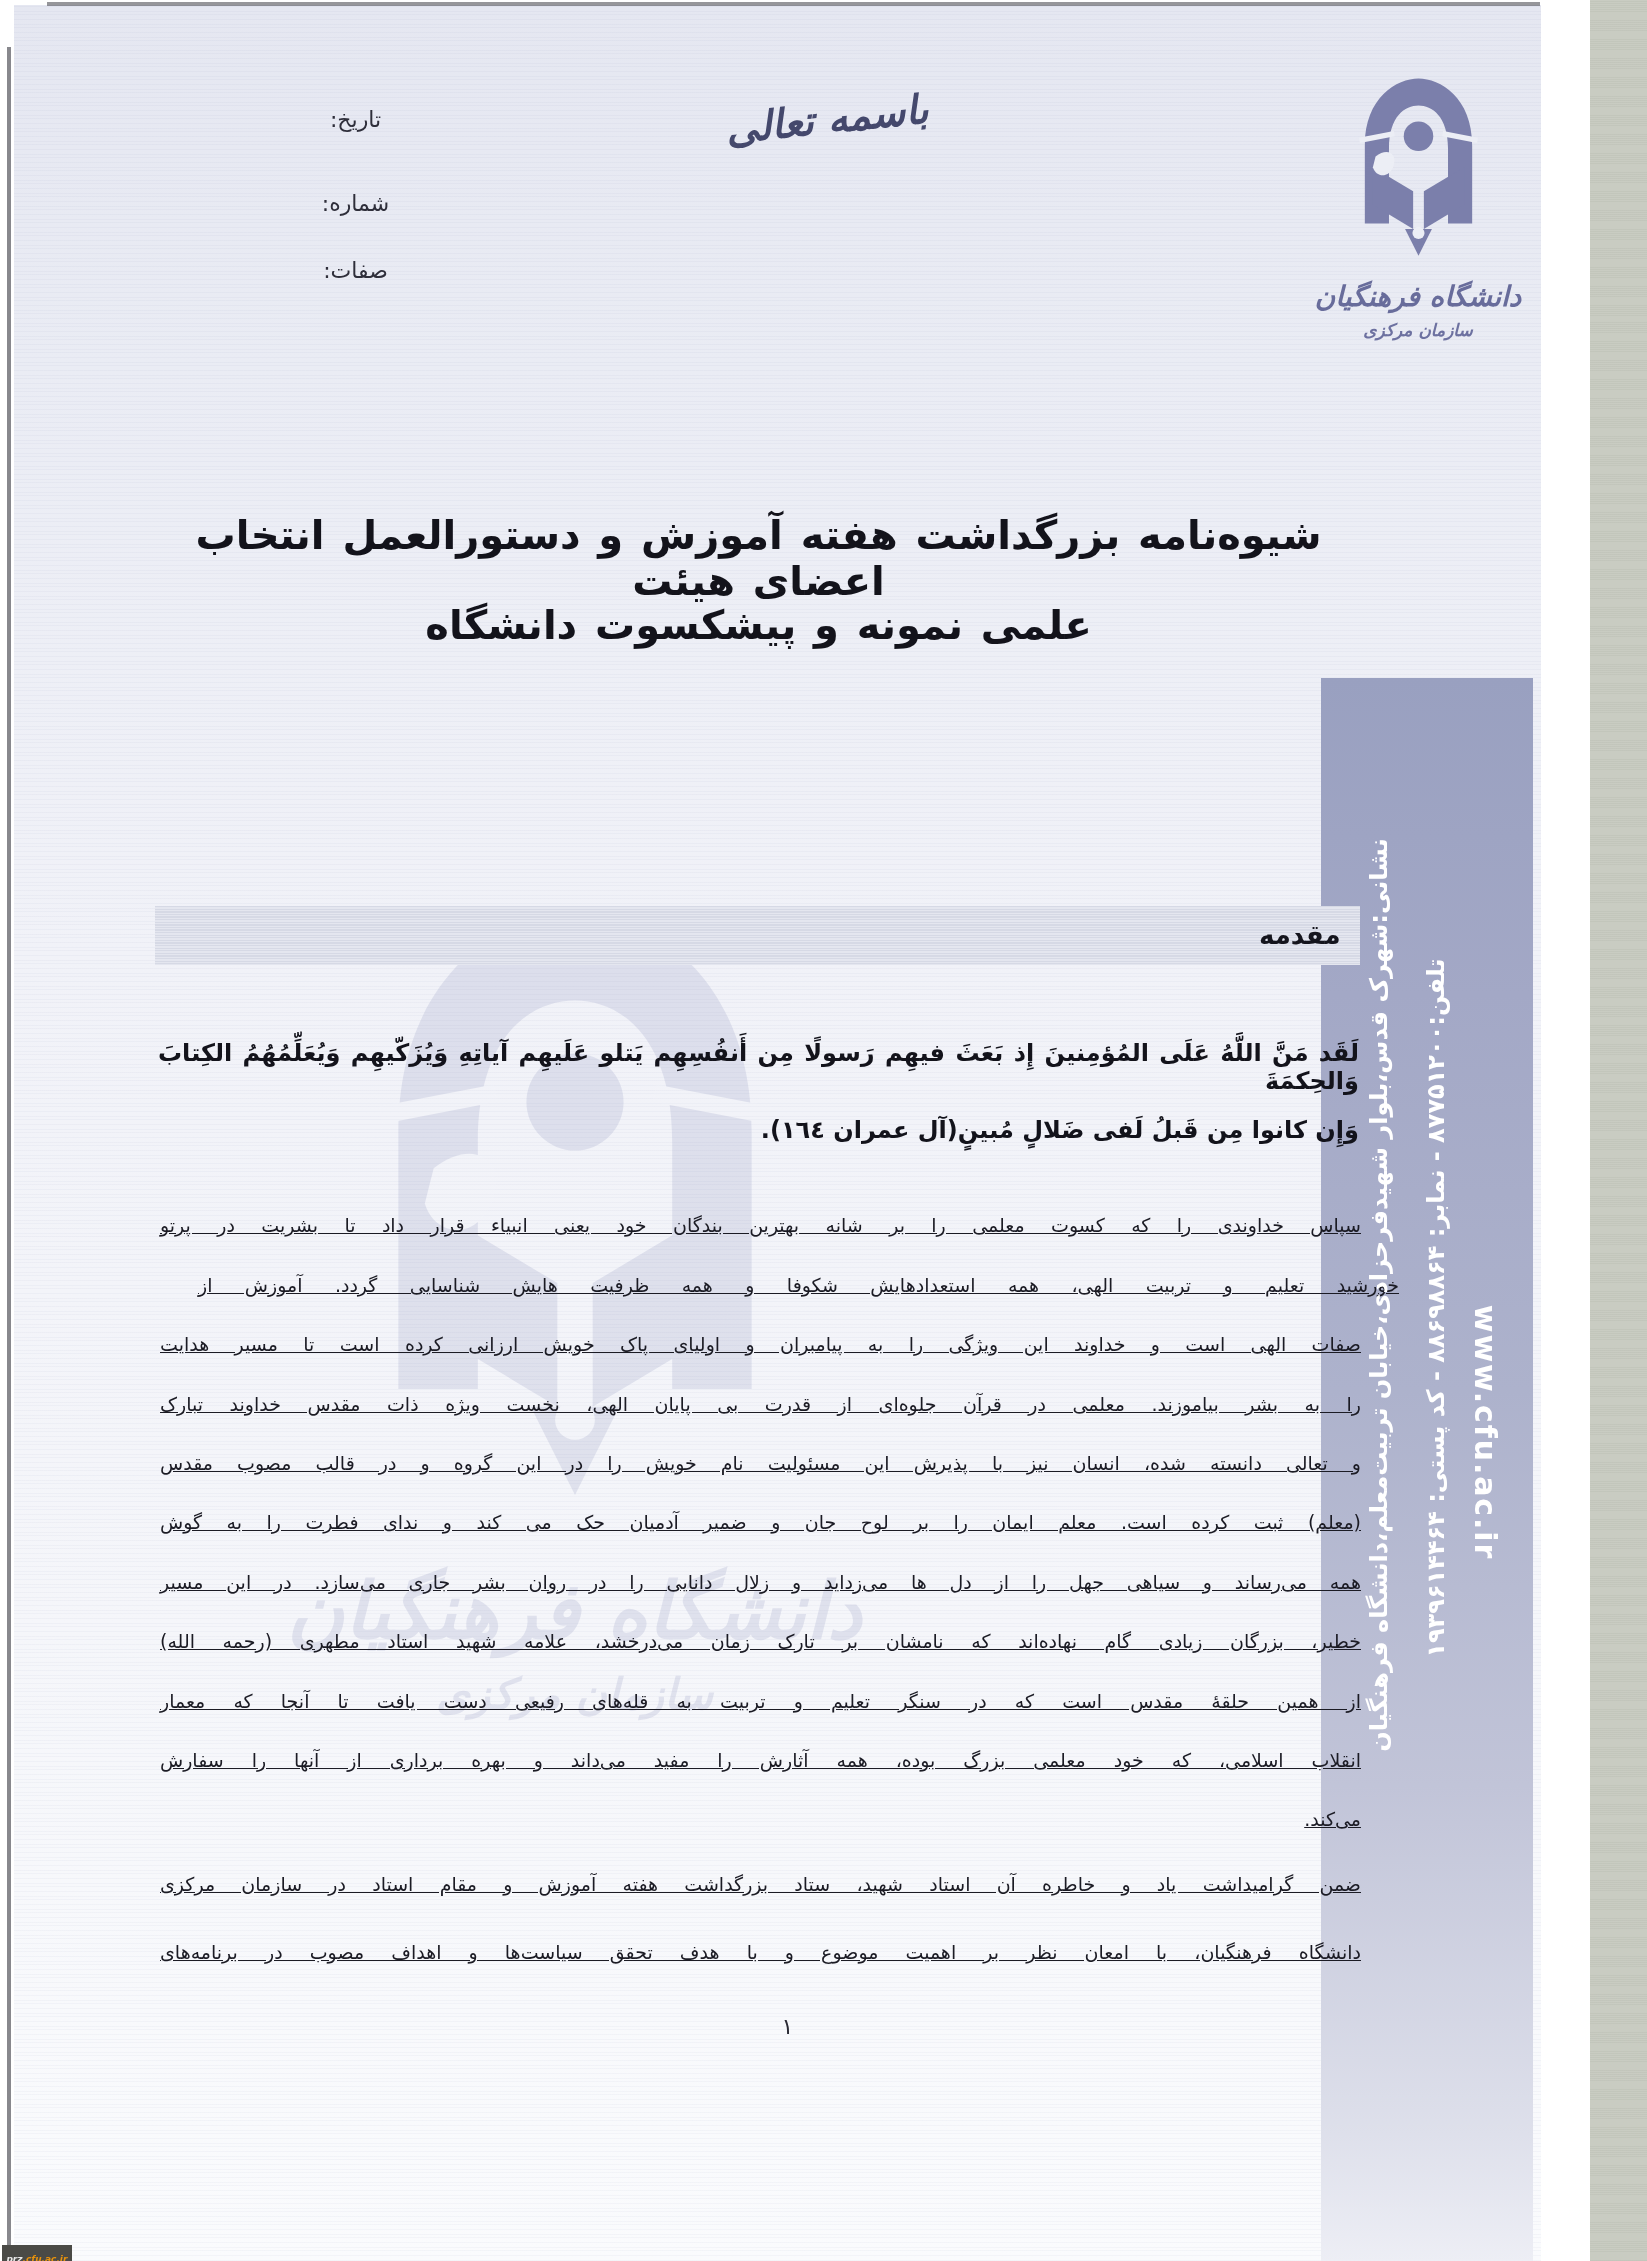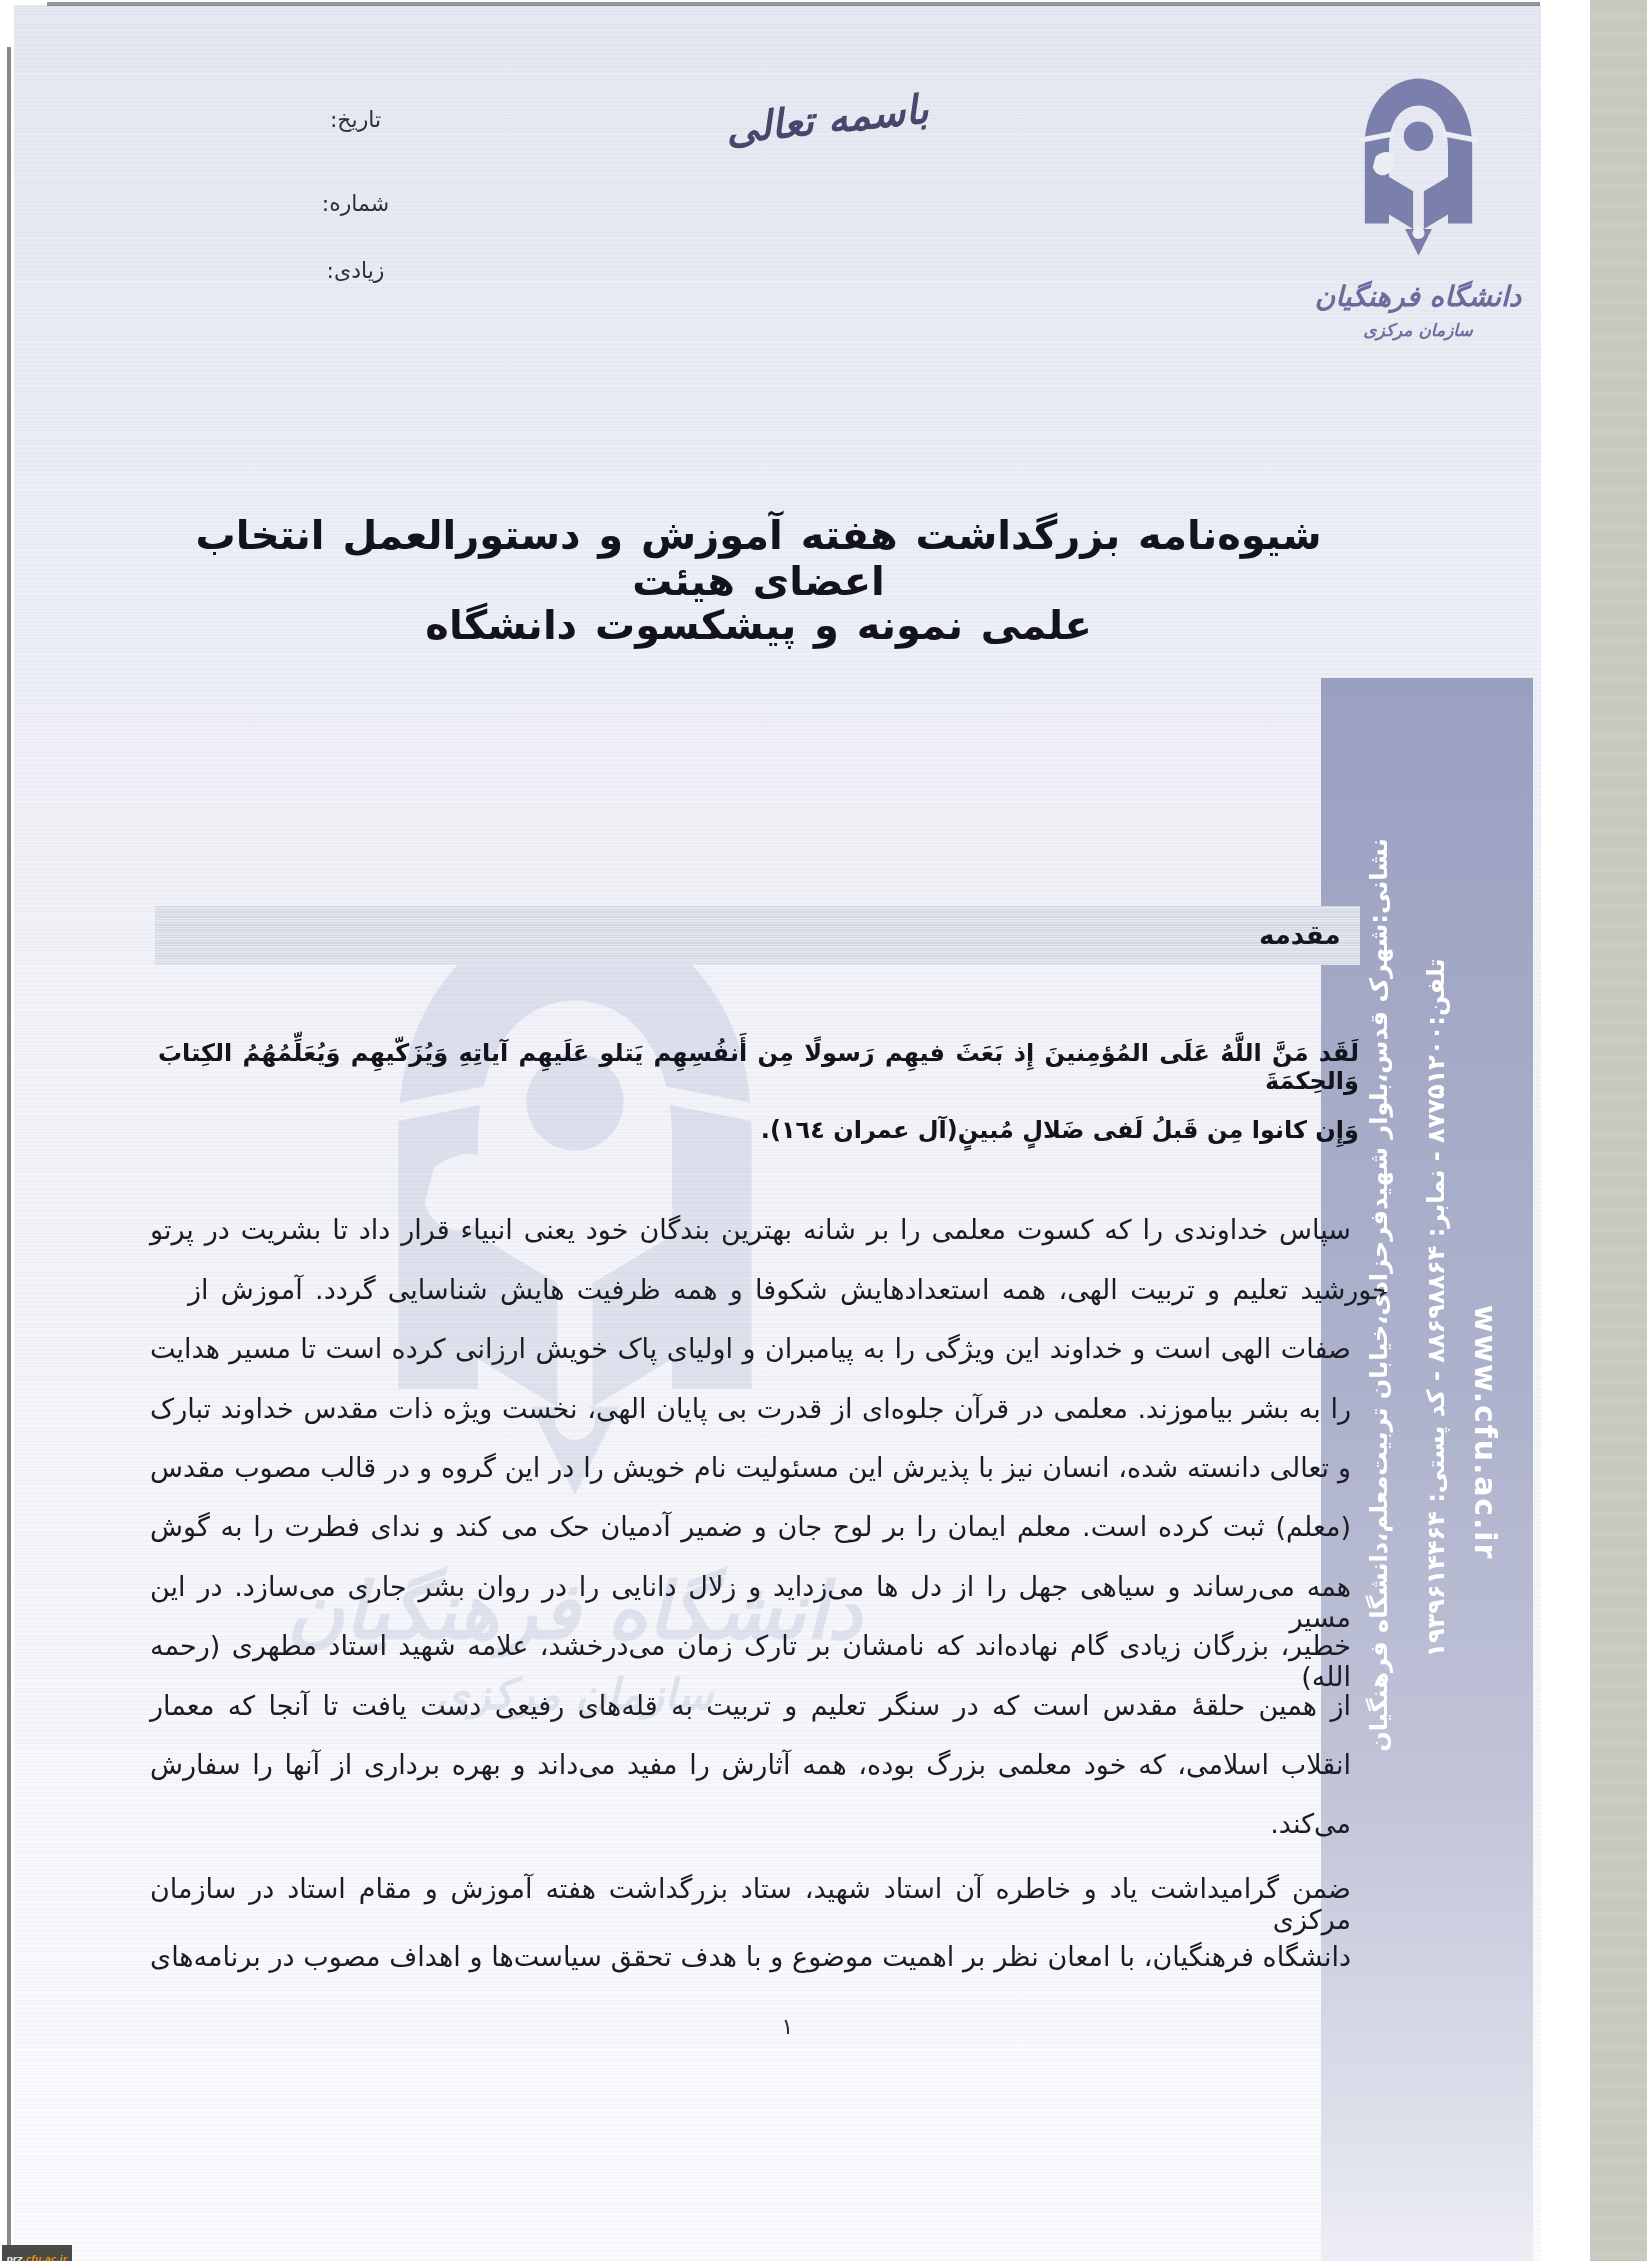--- a/index.html
+++ b/index.html
@@ -57,23 +57,23 @@
   }
   
   .vline{
     position:absolute;left:158px;width:1201px;z-index:3;
     font-size:24px;font-weight:bold;color:#13131b;direction:rtl;white-space:nowrap;
   }
   .vline.just{white-space:normal;text-align:justify;text-align-last:justify;}
   .vline.endline{text-align:right;}
   
   .bline{
-    position:absolute;left:150px;width:1201px;z-index:3;
-    font-size:27px;color:#1b1b24;direction:rtl;
-    text-align:justify;text-align-last:justify;
+    position:absolute;left:160px;width:1201px;z-index:3;
+    font-size:19px;color:#1b1b24;direction:rtl;
+    text-align:justify;text-align-last:justify;text-decoration:underline;
   }
   .bline.endline{text-align:right;text-align-last:right;}
   .page-num{
     position:absolute;left:723px;top:2014px;width:129px;text-align:center;
     font-size:22px;color:#2a2a34;z-index:3;
   }
   
   .sidebar-band{
     position:absolute;left:1321px;top:678px;width:212px;height:1583px;z-index:2;
     background:linear-gradient(180deg,#99a0c0 0%,#a3a8c6 20%,#adb2cc 45%,#c1c4d8 70%,#dee0eb 92%,#edeef5 100%);
@@ -124,21 +124,21 @@
     <path d="M28,70 C37,63 45,68 41,78 C37,87 28,85 26,78 Z" fill="#f3f4f9"></path>
     <path d="M16,58 L42,53" stroke="#f3f4f9" stroke-width="4"></path>
     <path d="M78,53 L104,58" stroke="#f3f4f9" stroke-width="4"></path>
   </svg>
   <div class="wm-name">دانشگاه فرهنگیان</div>
   <div class="wm-org">سازمان مرکزی</div>
 </div>
 
 <div class="meta-label" style="top:107px;">تاریخ:</div>
 <div class="meta-label" style="top:191px;">شماره:</div>
-<div class="meta-label" style="top:258px;">زیادی:</div>
+<div class="meta-label" style="top:258px;">صفات:</div>
 
 <div class="bismillah">باسمه تعالی</div>
 
 <div class="logo-block">
   <svg width="161" height="213" viewBox="0 0 120 158" xmlns="http://www.w3.org/2000/svg">
     <g fill="#7b7fab">
       <path d="M20,120 L20,62 C20,26 44,12 60,12 C76,12 100,26 100,62 L100,120 L82,120 L82,64 C82,40 70,32 60,32 C50,32 38,40 38,64 L38,120 Z"></path>
       <circle cx="60" cy="55" r="11"></circle>
       <path d="M26,78 L56,96 L56,124 L26,106 Z"></path>
       <path d="M94,78 L64,96 L64,124 L94,106 Z"></path>

